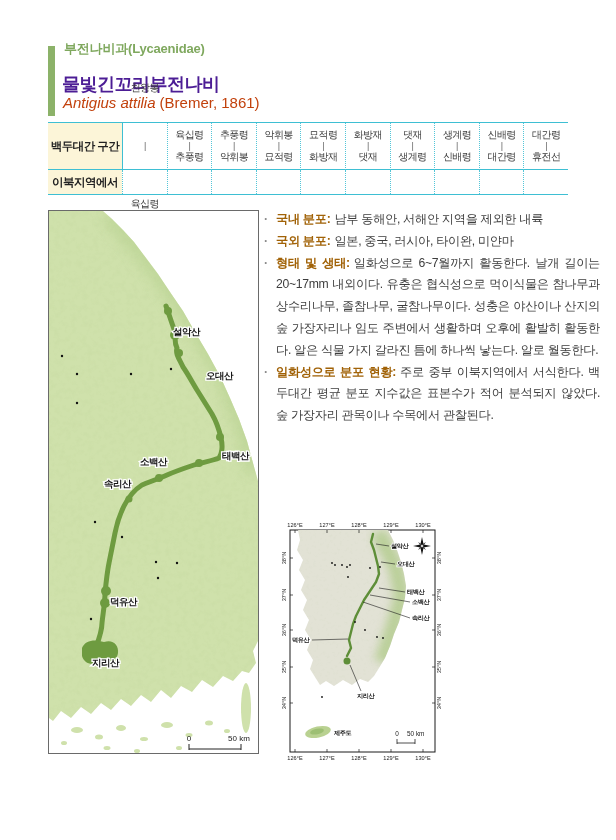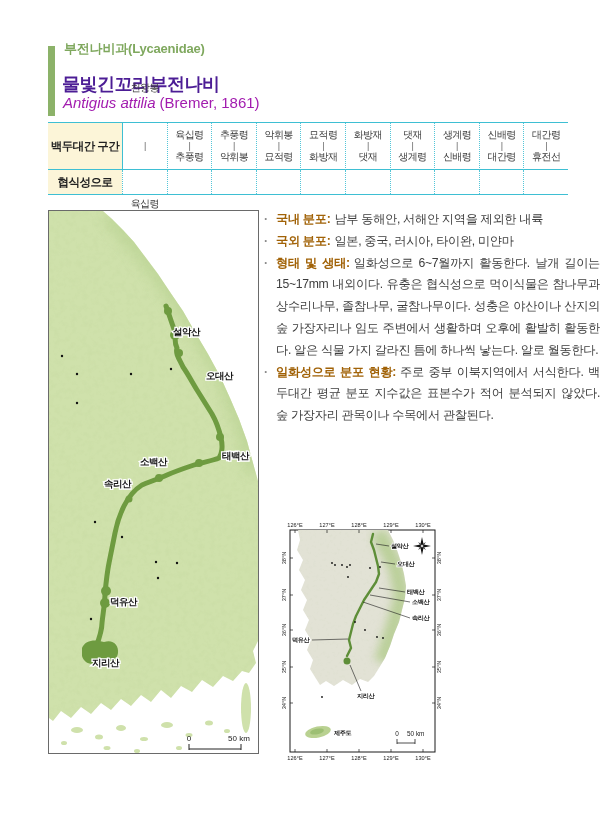--- a/index.html
+++ b/index.html
@@ -3,21 +3,21 @@
 <meta charset="utf-8">
 <style>
   html,body{margin:0;padding:0;background:#fff;}
   #page{position:relative;width:616px;height:785px;background:#ffffff;overflow:hidden;
         font-family:"Liberation Sans",sans-serif;color:#3d3d3d;}
 
   
   .family-bar{position:absolute;left:48px;top:46px;width:7px;height:70px;background:#8cb269;}
   .family{position:absolute;left:64px;top:40px;font-size:13px;font-weight:700;color:#7fa85e;letter-spacing:-0.2px;}
   .title{position:absolute;left:62px;top:72px;margin:0;font-size:18px;font-weight:800;color:#4c1d95;letter-spacing:-0.5px;}
-  .sci{position:absolute;left:63px;top:94px;font-size:15px;color:#a21caf;}
+  .sci{position:absolute;left:63px;top:94px;font-size:15px;color:#c2410c;}
   .sci .sp{font-style:italic;}
   .sci .auth{font-style:normal;margin-left:4px;}
 
   
   .bd-table{position:absolute;left:48px;top:122px;width:520px;
             display:grid;grid-template-columns:74px repeat(10,1fr);grid-template-rows:47px 24px;
             border-top:1px solid #3ebfd3;border-bottom:1px solid #3ebfd3;}
   .t-cell{display:flex;align-items:center;justify-content:center;box-sizing:border-box;}
   .t-label{background:#fcf5d8;font-weight:700;font-size:11.5px;color:#222;letter-spacing:-0.5px;}
   .t-row1{border-bottom:1px solid #3ebfd3;}
@@ -104,37 +104,37 @@
     <div class="t-cell t-sec t-row1">
         <span>신배령</span>
         <span class="sep">|</span>
         <span>대간령</span>
       </div>
     <div class="t-cell t-sec t-row1">
         <span>대간령</span>
         <span class="sep">|</span>
         <span>휴전선</span>
       </div>
-    <div class="t-cell t-label">협식성으로</div>
+    <div class="t-cell t-label">이북지역에서</div>
     <div class="t-cell t-empty t-first"></div>
     <div class="t-cell t-empty"></div>
     <div class="t-cell t-empty"></div>
     <div class="t-cell t-empty"></div>
     <div class="t-cell t-empty"></div>
     <div class="t-cell t-empty"></div>
     <div class="t-cell t-empty"></div>
     <div class="t-cell t-empty"></div>
     <div class="t-cell t-empty"></div>
     <div class="t-cell t-empty"></div>
   </div>
 
   <ul class="info">
     <li><span class="blt">·</span><span class="lbl">국내 분포:</span><span>남부 동해안, 서해안 지역을 제외한 내륙</span></li>
     <li><span class="blt">·</span><span class="lbl">국외 분포:</span><span>일본, 중국, 러시아, 타이완, 미얀마</span></li>
-    <li><span class="blt">·</span><span class="lbl">형태 및 생태:</span><span>일화성으로 6~7월까지 활동한다. 날개 길이는 15~17mm 내외이다. 유충은 협식성으로 먹이식물은 참나무과 상수리나무, 졸참나무, 굴참나무이다. 성충은 야산이나 산지의 숲 가장자리나 임도 주변에서 생활하며 오후에 활발히 활동한다. 알은 식물 가지 갈라진 틈에 하나씩 낳는다. 알로 월동한다.</span></li>
+    <li><span class="blt">·</span><span class="lbl">형태 및 생태:</span><span>일화성으로 6~7월까지 활동한다. 날개 길이는 20~17mm 내외이다. 유충은 협식성으로 먹이식물은 참나무과 상수리나무, 졸참나무, 굴참나무이다. 성충은 야산이나 산지의 숲 가장자리나 임도 주변에서 생활하며 오후에 활발히 활동한다. 알은 식물 가지 갈라진 틈에 하나씩 낳는다. 알로 월동한다.</span></li>
     <li><span class="blt">·</span><span class="lbl">일화성으로 분포 현황:</span><span>주로 중부 이북지역에서 서식한다. 백두대간 평균 분포 지수값은 표본수가 적어 분석되지 않았다. 숲 가장자리 관목이나 수목에서 관찰된다.</span></li>
   </ul>
 
   <div class="main-map">
     <svg width="209" height="542" viewBox="0 0 209 542">
       <defs>
         <filter id="tex" x="-5%" y="-5%" width="110%" height="110%">
           <feTurbulence type="fractalNoise" baseFrequency="0.18" numOctaves="3" seed="11"></feTurbulence>
           <feColorMatrix type="matrix" values="0 0 0 0 0.50  0 0 0 0 0.64  0 0 0 0 0.31  0 0.9 0 0 -0.42"></feColorMatrix>
         </filter>

